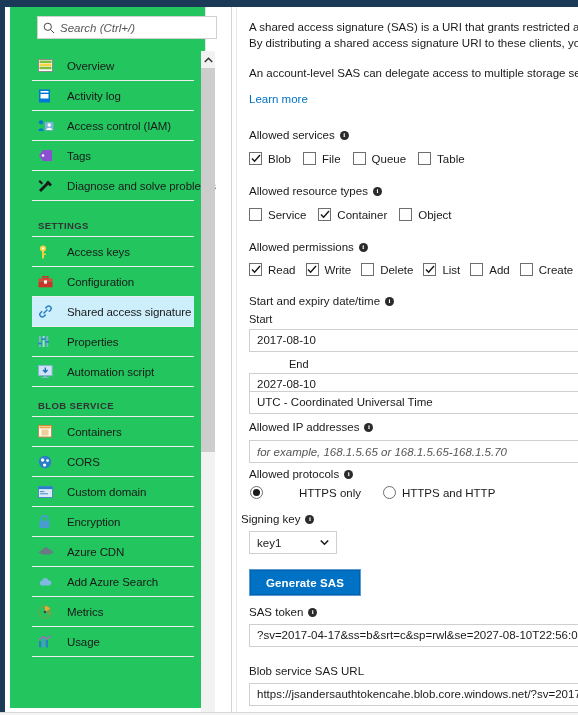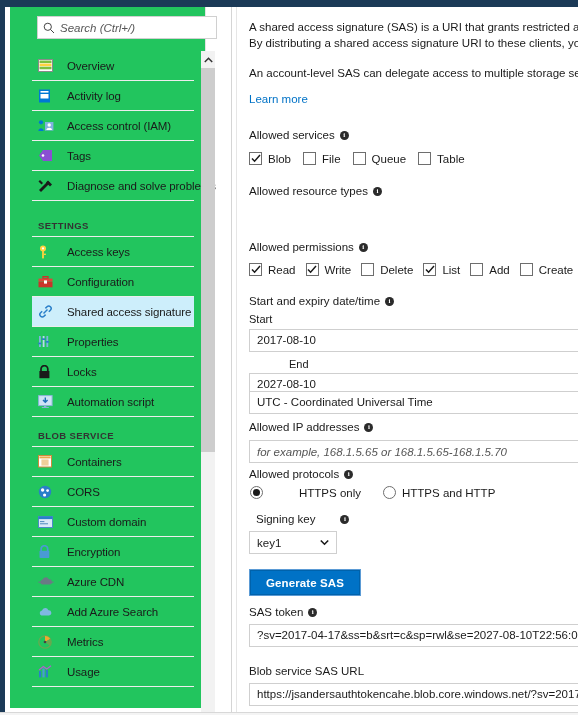--- a/index.html
+++ b/index.html
@@ -359,29 +359,20 @@
             <rect x="4.7" y="1" width="1.8" height="11" fill="#b9d7ef"></rect>
             <rect x="8.4" y="1" width="1.8" height="11" fill="#7fb2e0"></rect>
             <rect x="0.2" y="7.6" width="3.4" height="1.7" fill="#2a7fc9"></rect>
             <rect x="3.9" y="3.3" width="3.4" height="1.7" fill="#2a7fc9"></rect>
             <rect x="7.6" y="6" width="3.4" height="1.7" fill="#2a7fc9"></rect>
           </svg>
         </span>
         <span class="nav-label">Properties</span>
       </div>
 
-      <div class="nav-item">
-        <span class="nav-icon">
-          <svg width="13" height="14" viewBox="0 0 13 14">
-            <path d="M3 6 L3 4 A3.4 3.4 0 0 1 9.8 4 L9.8 6" fill="none" stroke="#1a1a1a" stroke-width="1.7"></path>
-            <rect x="1.4" y="6" width="10" height="7.2" fill="#1a1a1a"></rect>
-          </svg>
-        </span>
-        <span class="nav-label">Locks</span>
-      </div>
 
       <div class="nav-item">
         <span class="nav-icon">
           <svg width="15" height="13" viewBox="0 0 15 13">
             <rect x="0.6" y="0.6" width="13.5" height="10" fill="#cfe3f5" stroke="#8ab4d8"></rect>
             <rect x="6" y="10.6" width="2.4" height="1.8" fill="#8ab4d8"></rect>
             <rect x="3.8" y="12" width="7" height="1" fill="#8ab4d8"></rect>
             <path d="M7.3 2.4 L7.3 7 M5 5 L7.3 7.3 L9.6 5" stroke="#1d6fb8" stroke-width="1.4" fill="none"></path>
           </svg>
         </span>
@@ -526,20 +517,38 @@
       <span class="cb-group">
         <span class="cb"></span>
         <span class="cb-text">Table</span>
       </span>
     </div>
 
     <div class="field-label" style="left:12px; top:178px;">
       <span>Allowed resource types</span>
       <span class="info-dot">i</span>
     </div>
+    <div class="cb-row" style="left:12px; top:201px;">
+      <span class="cb-group">
+        <span class="cb"></span>
+        <span class="cb-text">Service</span>
+      </span>
+      <span class="cb-group">
+        <span class="cb">
+          <svg width="10" height="9" viewBox="0 0 10 9">
+              <path d="M1 4.4 L3.6 7.2 L9 1" fill="none" stroke="#1a1a1a" stroke-width="1.5"></path>
+            </svg>
+        </span>
+        <span class="cb-text">Container</span>
+      </span>
+      <span class="cb-group">
+        <span class="cb"></span>
+        <span class="cb-text">Object</span>
+      </span>
+    </div>
 
     <div class="field-label" style="left:12px; top:234px;">
       <span>Allowed permissions</span>
       <span class="info-dot">i</span>
     </div>
     <div class="cb-row" style="left:12px; top:256px;">
       <span class="cb-group" style="margin-right:10px">
         <span class="cb">
           <svg width="10" height="9" viewBox="0 0 10 9">
               <path d="M1 4.4 L3.6 7.2 L9 1" fill="none" stroke="#1a1a1a" stroke-width="1.5"></path>
@@ -604,21 +613,21 @@
             <span class="dot"></span>
           </span>
         <span class="rb-text">HTTPS only</span>
       </span>
       <span style="display:flex;align-items:center;">
         <span class="rb"></span>
         <span class="rb-text">HTTPS and HTTP</span>
       </span>
     </div>
 
-    <div class="field-label" style="left:19px; top:506px;gap:20px;">
+    <div class="field-label" style="left:4px; top:506px;">
       <span>Signing key</span>
       <span class="info-dot">i</span>
     </div>
     <div class="sel-wrap" style="left:12px; top:524px;">
       <span class="sel-text">key1</span>
       <svg class="chev" viewBox="0 0 9 6">
         <path d="M0.8 1 L4.5 4.7 L8.2 1" fill="none" stroke="#1a1a1a" stroke-width="1.6"></path>
       </svg>
     </div>
 

